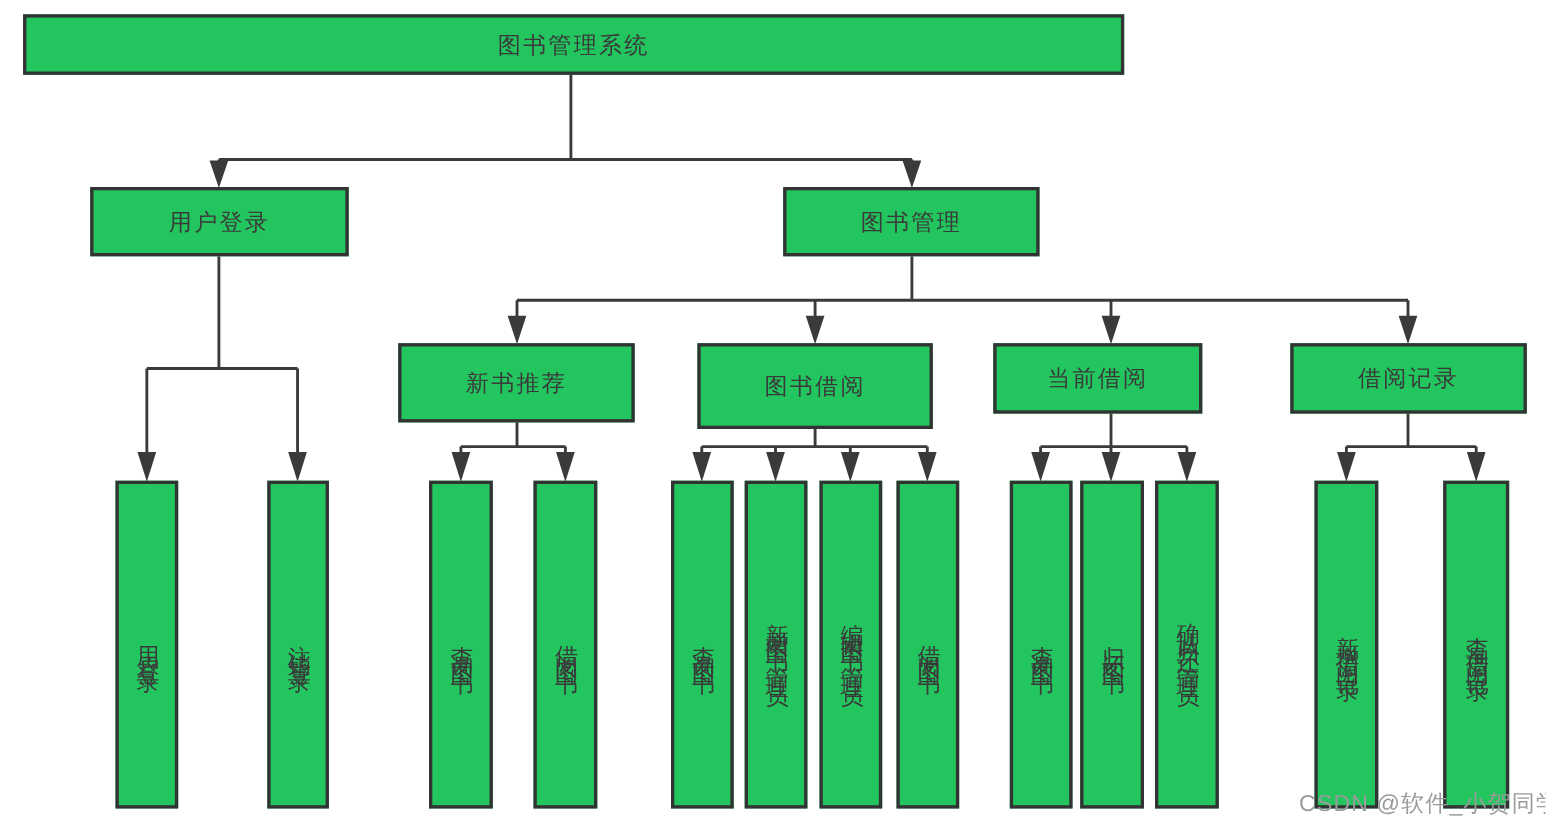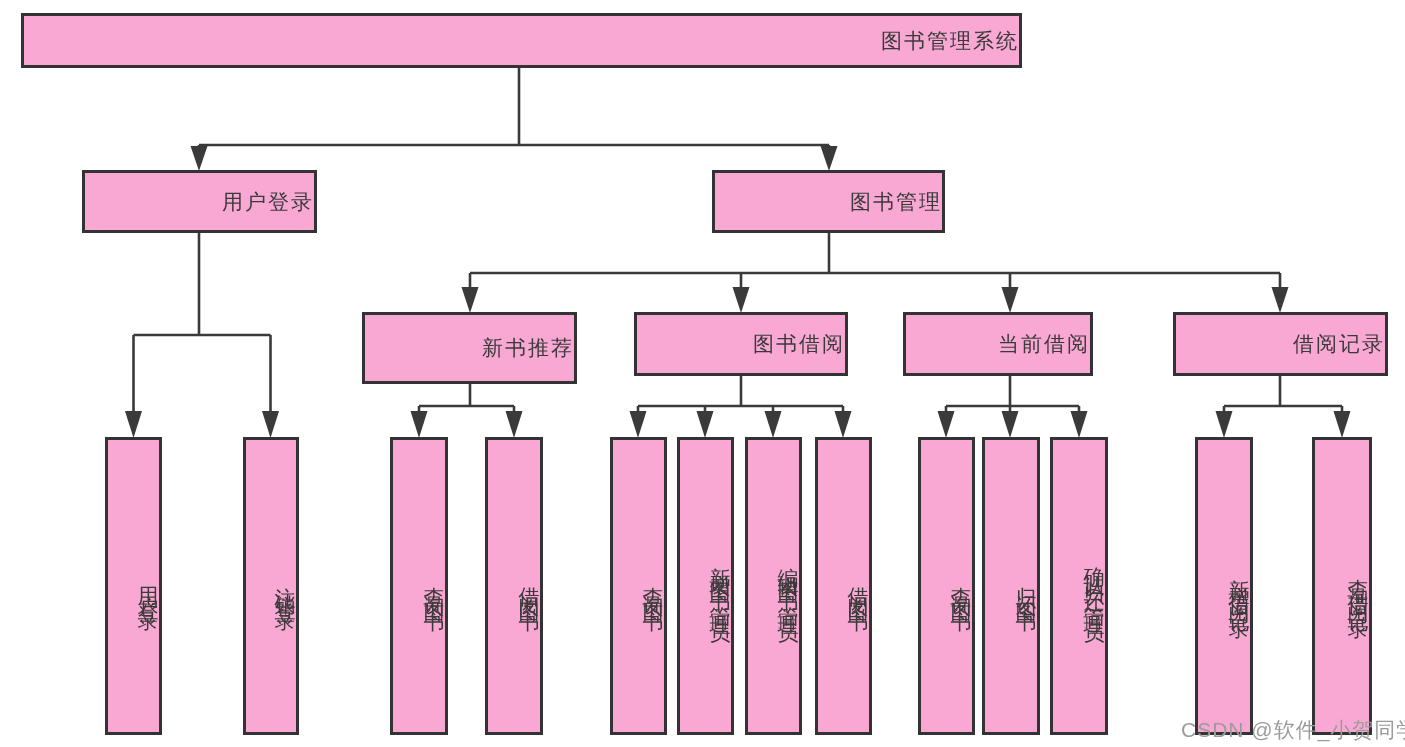--- a/index.html
+++ b/index.html
@@ -3,22 +3,22 @@
 <meta charset="utf-8">
 <style>
   html,body{margin:0;padding:0;}
   body{
     width:1405px;height:747px;position:relative;background:#ffffff;
     font-family:"Liberation Sans",sans-serif;overflow:hidden;
   }
   #canvas{position:absolute;inset:0;width:1405px;height:747px;}
   svg.wires{position:absolute;left:0;top:0;z-index:1;}
   .box{
-    position:absolute;z-index:2;background:#f9a8d4;border:3px solid #333333;
-    box-sizing:border-box;display:flex;align-items:center;justify-content:flex-end;
+    position:absolute;z-index:2;background:#22c55e;border:3px solid #333333;
+    box-sizing:border-box;display:flex;align-items:center;justify-content:center;
     color:#3a3a3a;
   }
   .h-label{font-size:21px;letter-spacing:2px;white-space:nowrap;}
   .leaf .v-label{
     writing-mode:vertical-rl;text-orientation:mixed;
     font-size:21px;letter-spacing:8px;line-height:1.05;white-space:nowrap;
   }
   .watermark{
     position:absolute;z-index:3;left:1181px;top:716px;
     font-size:21px;color:#9b9b9b;letter-spacing:1px;white-space:nowrap;
@@ -93,21 +93,21 @@
   <div class="box" style="left:82px;top:170px;width:235px;height:63px">
     <span class="h-label">用户登录</span>
   </div>
   <div class="box" style="left:712px;top:170px;width:233px;height:63px">
     <span class="h-label">图书管理</span>
   </div>
 
   <div class="box" style="left:362px;top:312px;width:215px;height:72px">
     <span class="h-label">新书推荐</span>
   </div>
-  <div class="box" style="left:634px;top:312px;width:214px;height:64px">
+  <div class="box" style="left:634px;top:312px;width:214px;height:78px">
     <span class="h-label">图书借阅</span>
   </div>
   <div class="box" style="left:903px;top:312px;width:190px;height:64px">
     <span class="h-label">当前借阅</span>
   </div>
   <div class="box" style="left:1173px;top:312px;width:215px;height:64px">
     <span class="h-label">借阅记录</span>
   </div>
 
   <div class="box leaf" style="left:105px;top:437px;width:57px;height:298px">

